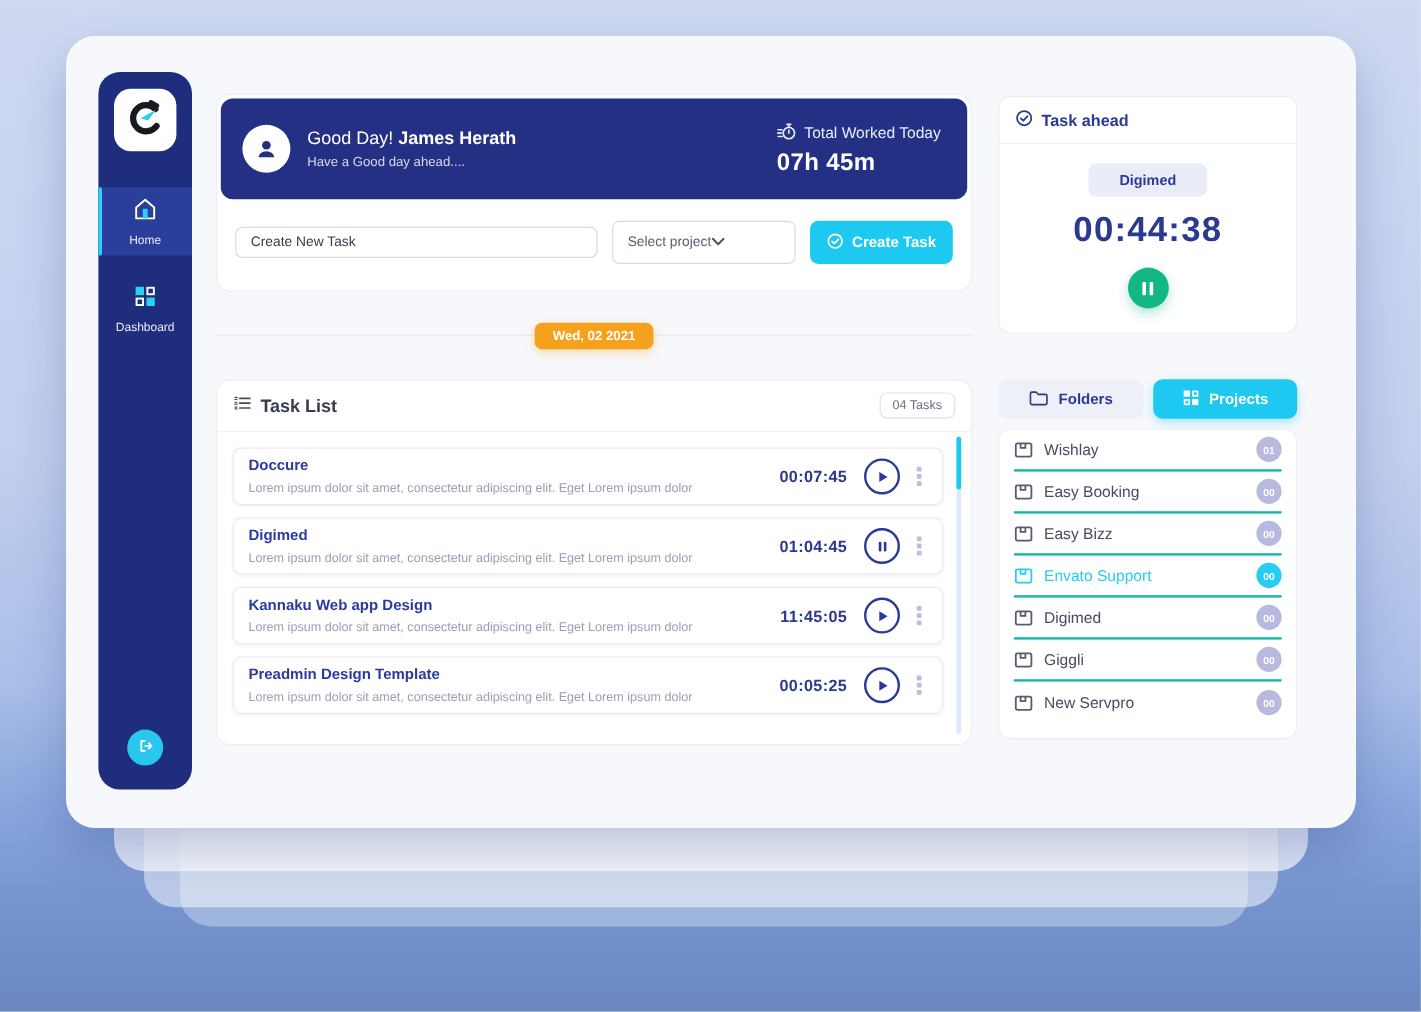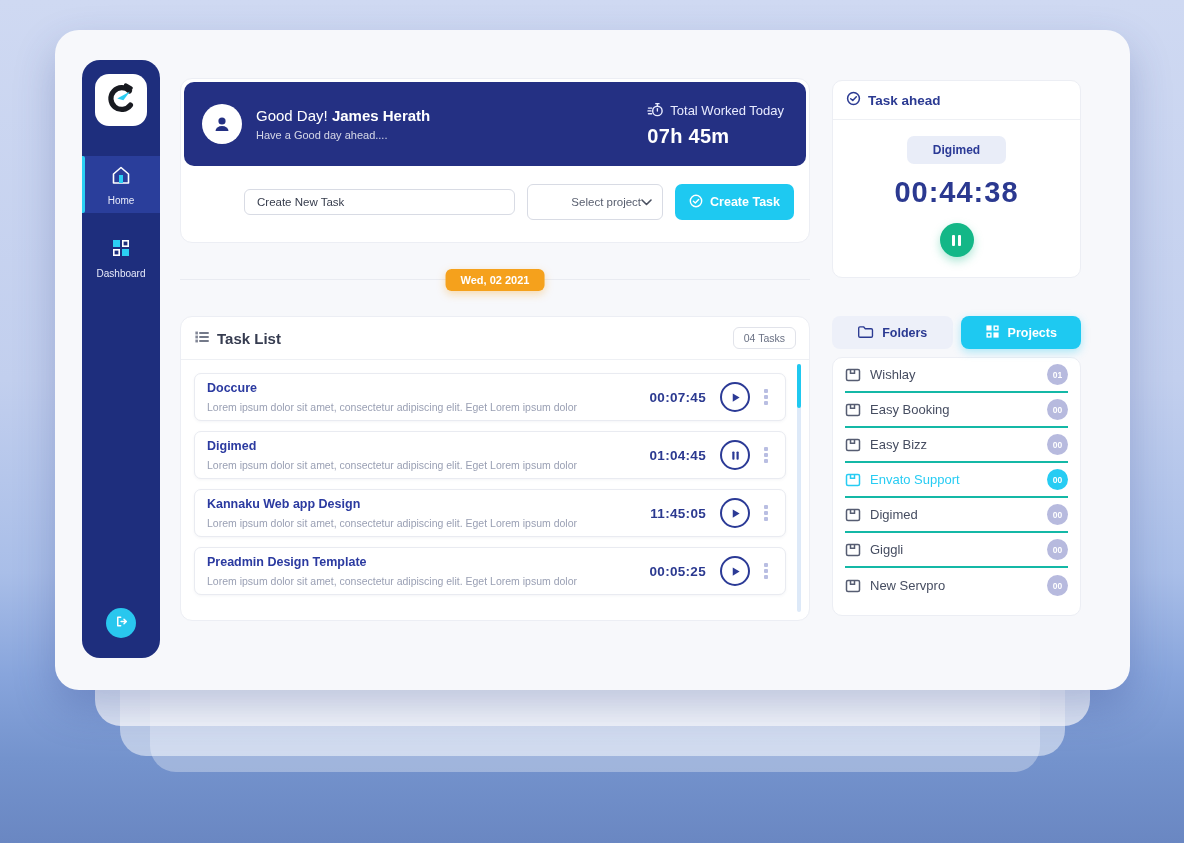--- a/index.html
+++ b/index.html
@@ -64,26 +64,26 @@
   .greet-line { font-size:15px; }
   .greet-line b { font-weight:bold; }
   .banner-sub { font-size:11px; color:rgba(255,255,255,.8); margin-top:5px; }
   .worked { text-align:left; }
   .worked-label { font-size:13px; color:#e8ebff; display:flex; align-items:center; gap:6px; }
   .worked-value { font-size:20px; font-weight:bold; margin-top:4px; letter-spacing:.3px; }
 
   .create-row { display:flex; gap:12px; padding:18px 12px 22px; align-items:center; }
   .task-input {
     flex:1; height:24px; border:1px solid #d8dbe4; border-radius:6px; padding:12px 12px;
-    font-size:11.5px; font-family:inherit; color:#2e3442; outline:none;margin-left:48px;
+    font-size:11.5px; font-family:inherit; color:#2e3442; outline:none;
   }
   .task-input::placeholder { color:#363c4c; opacity:1; }
   .project-select {
-    width:136px; height:36px; border:1px solid #d8dbe4; border-radius:6px; background:#fff;
-    display:flex; align-items:center; justify-content:flex-end; padding:0 10px 0 12px;
+    width:153px; height:36px; border:1px solid #d8dbe4; border-radius:6px; background:#fff;
+    display:flex; align-items:center; justify-content:flex-start; padding:0 10px 0 12px;
     font-size:11.5px; color:#5a6070; cursor:pointer;
   }
   .create-btn {
     height:36px; padding:0 14px; background:#1ec9f1; color:#fff; border:none; border-radius:7px;
     font-size:12.5px; font-weight:bold; display:flex; align-items:center; gap:7px; cursor:pointer;
     font-family:inherit;
   }
 
   .date-divider { position:relative; margin:26px 0 25px; height:22px; }
   .date-divider .line { position:absolute; left:0; right:0; top:10px; height:1px; background:#e9ebf1; }

